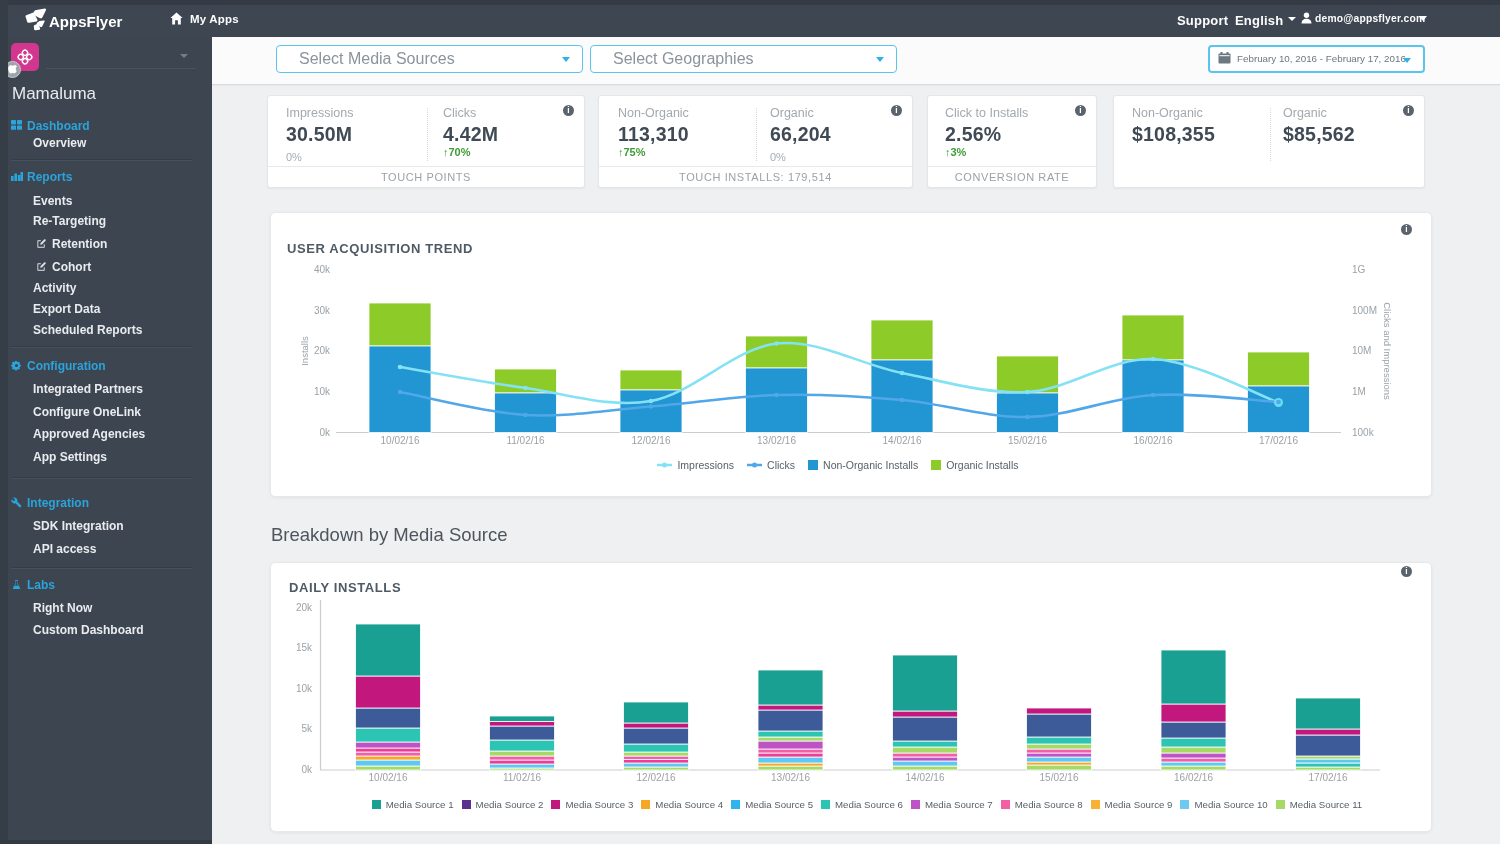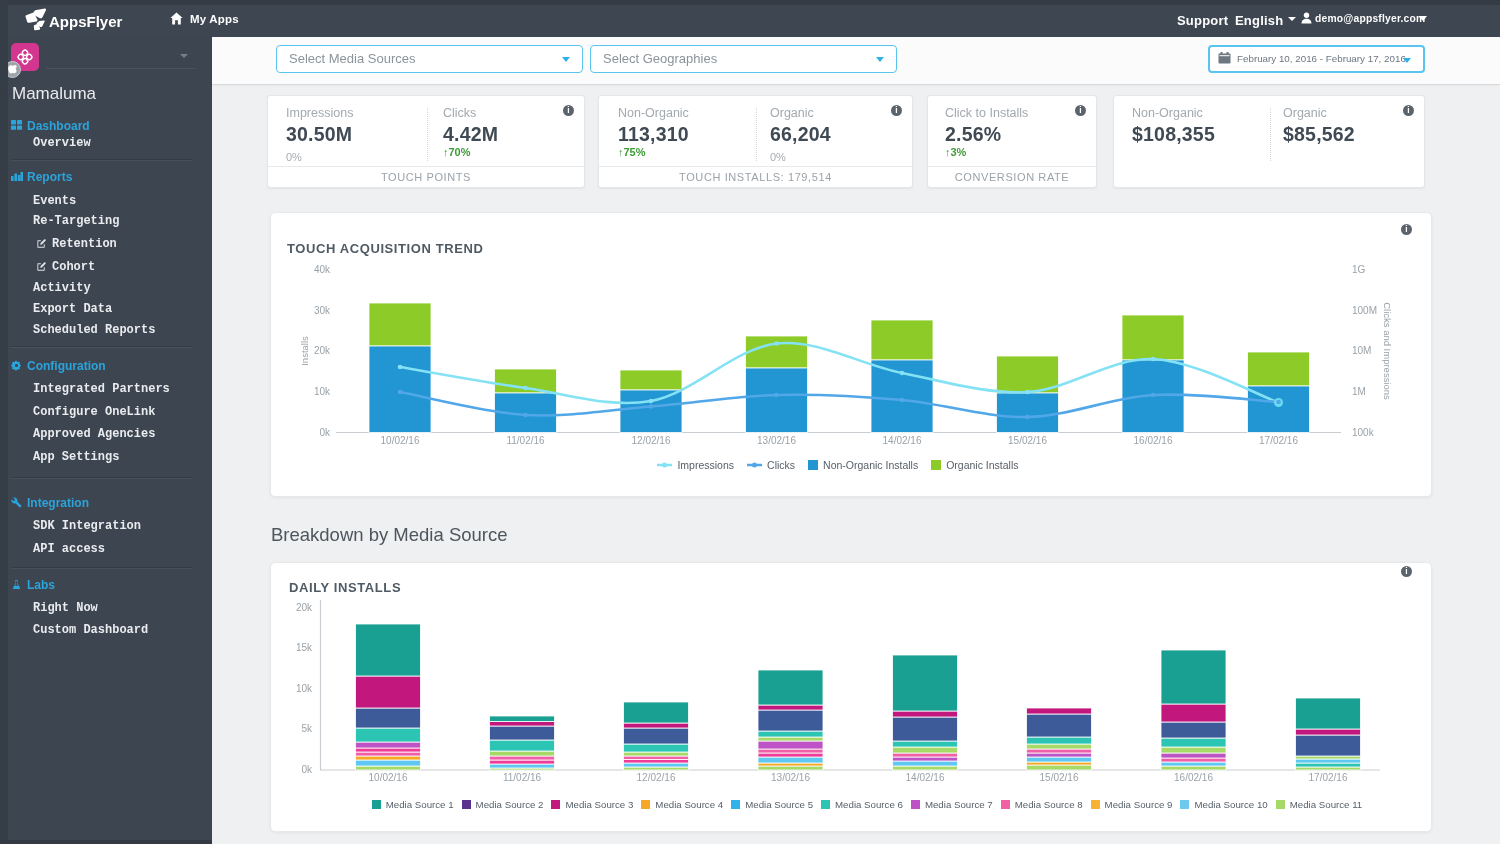--- a/index.html
+++ b/index.html
@@ -8,26 +8,26 @@
   .abs { position:absolute; }
   #page { position:relative; width:1500px; height:844px; }
   
   #topbar { left:0; top:0; width:1500px; height:38px; background:#3e4651; }
   #topstrip { left:0; top:0; width:1500px; height:5px; background:#343b45; }
   #leftstrip { left:0; top:0; width:8px; height:844px; background:#353d47; z-index:5; }
   .navtxt { color:#fdfdfd; font-size:13px; font-weight:700; letter-spacing:.2px; }
   
   #sidebar { left:0; top:38px; width:212px; height:806px; background:#3d4551; }
   .navhead { color:#2aa4da; font-size:12px; font-weight:700; }
-  .navitem { color:#e9ecee; font-size:12px; font-weight:700;font-family:Liberation Mono, monospace; }
+  .navitem { color:#e9ecee; font-size:12px; font-weight:700; }
   
   #filterbar { left:212px; top:37px; width:1288px; height:48px; background:#fbfbfb;
     border-bottom:1px solid #d8dadb; box-shadow:0 1px 2px rgba(0,0,0,.04); }
   .selbox { position:absolute; height:28px; background:#fff; border:1px solid #59c5ee;
-    border-radius:4px; color:#8b939b; font-size:13px; line-height:26px; padding-left:12px; }
+    border-radius:4px; color:#8b939b; font-size:16px; line-height:26px; padding-left:22px; }
   .selcaret { position:absolute; right:12px; top:11px; width:0; height:0;
     border-left:4.5px solid transparent; border-right:4.5px solid transparent;
     border-top:5px solid #2fb0e8; }
   
   .card { position:absolute; background:#fff; border:1px solid #e4e6e7; border-radius:3px;
     box-shadow:0 1px 2px rgba(0,0,0,.05); }
   .kpi-foot { position:absolute; left:0; right:0; bottom:0; height:21px; border-top:1px solid #e7e9ea;
     color:#9ba2a8; font-size:11px; letter-spacing:.6px; text-align:center; line-height:21px; }
   .kpi-label { color:#a2a9af; font-size:12.5px; }
   .kpi-value { color:#3f4a54; font-size:19.5px; font-weight:700; margin-top:3px; letter-spacing:.2px; }
@@ -211,21 +211,21 @@
         <div class="kpi-value">$108,355</div>
       </div>
       <div class="abs" style="left:169px;top:10px;">
         <div class="kpi-label">Organic</div>
         <div class="kpi-value">$85,562</div>
       </div>
       <div class="info" style="right:10px;top:9px;">i</div>
     </div>
 
   <div class="cardbig" style="left:270px;top:212px;width:1162px;height:285px;"></div>
-  <div class="charttitle" style="left:287px;top:241px;">TOUCH ACQUISITION TREND</div>
+  <div class="charttitle" style="left:287px;top:241px;">USER ACQUISITION TREND</div>
   <div class="info" style="left:1401px;top:224px;">i</div>
   <svg class="abs" style="left:270px;top:212px;" width="1162" height="285" viewBox="270 212 1162 285">
   <text x="330" y="273" text-anchor="end" font-size="10" fill="#9aa2a8" font-family="Liberation Sans">40k</text>
   <text x="330" y="313.7" text-anchor="end" font-size="10" fill="#9aa2a8" font-family="Liberation Sans">30k</text>
   <text x="330" y="354.3" text-anchor="end" font-size="10" fill="#9aa2a8" font-family="Liberation Sans">20k</text>
   <text x="330" y="395" text-anchor="end" font-size="10" fill="#9aa2a8" font-family="Liberation Sans">10k</text>
   <text x="330" y="435.6" text-anchor="end" font-size="10" fill="#9aa2a8" font-family="Liberation Sans">0k</text>
   <text x="1352" y="273" font-size="10" fill="#9aa2a8" font-family="Liberation Sans">1G</text>
   <text x="1352" y="313.7" font-size="10" fill="#9aa2a8" font-family="Liberation Sans">100M</text>
   <text x="1352" y="354.3" font-size="10" fill="#9aa2a8" font-family="Liberation Sans">10M</text>

